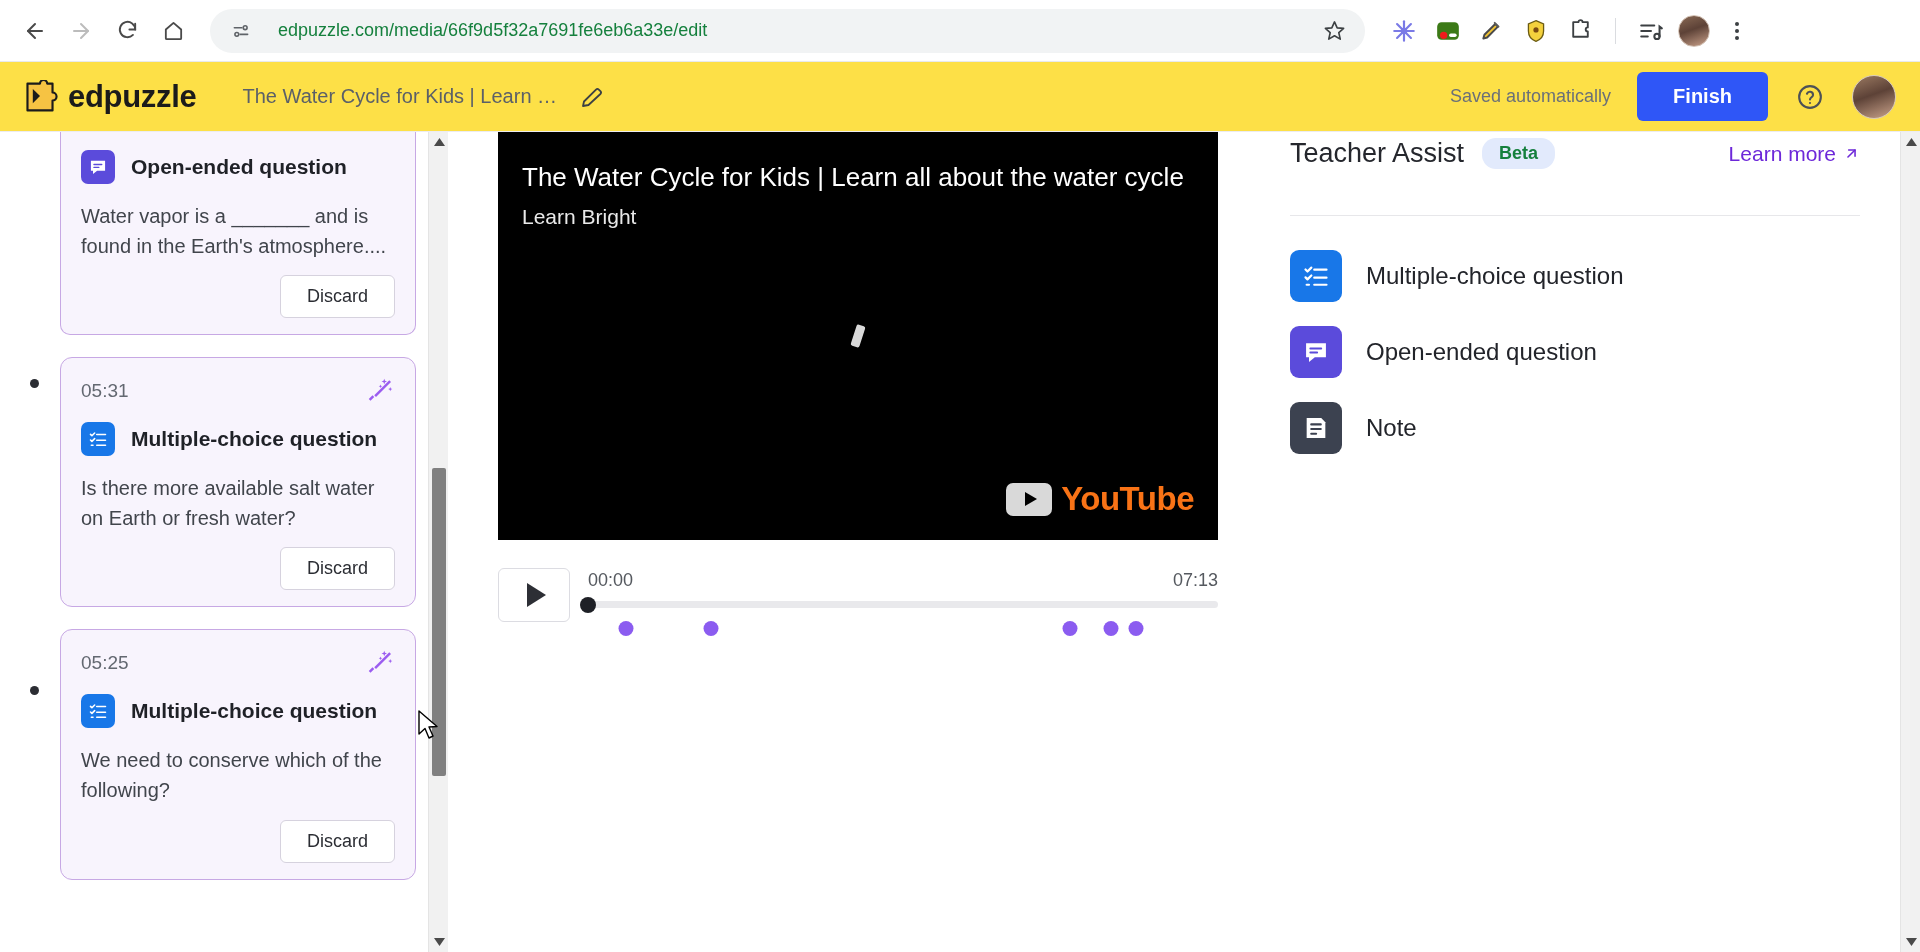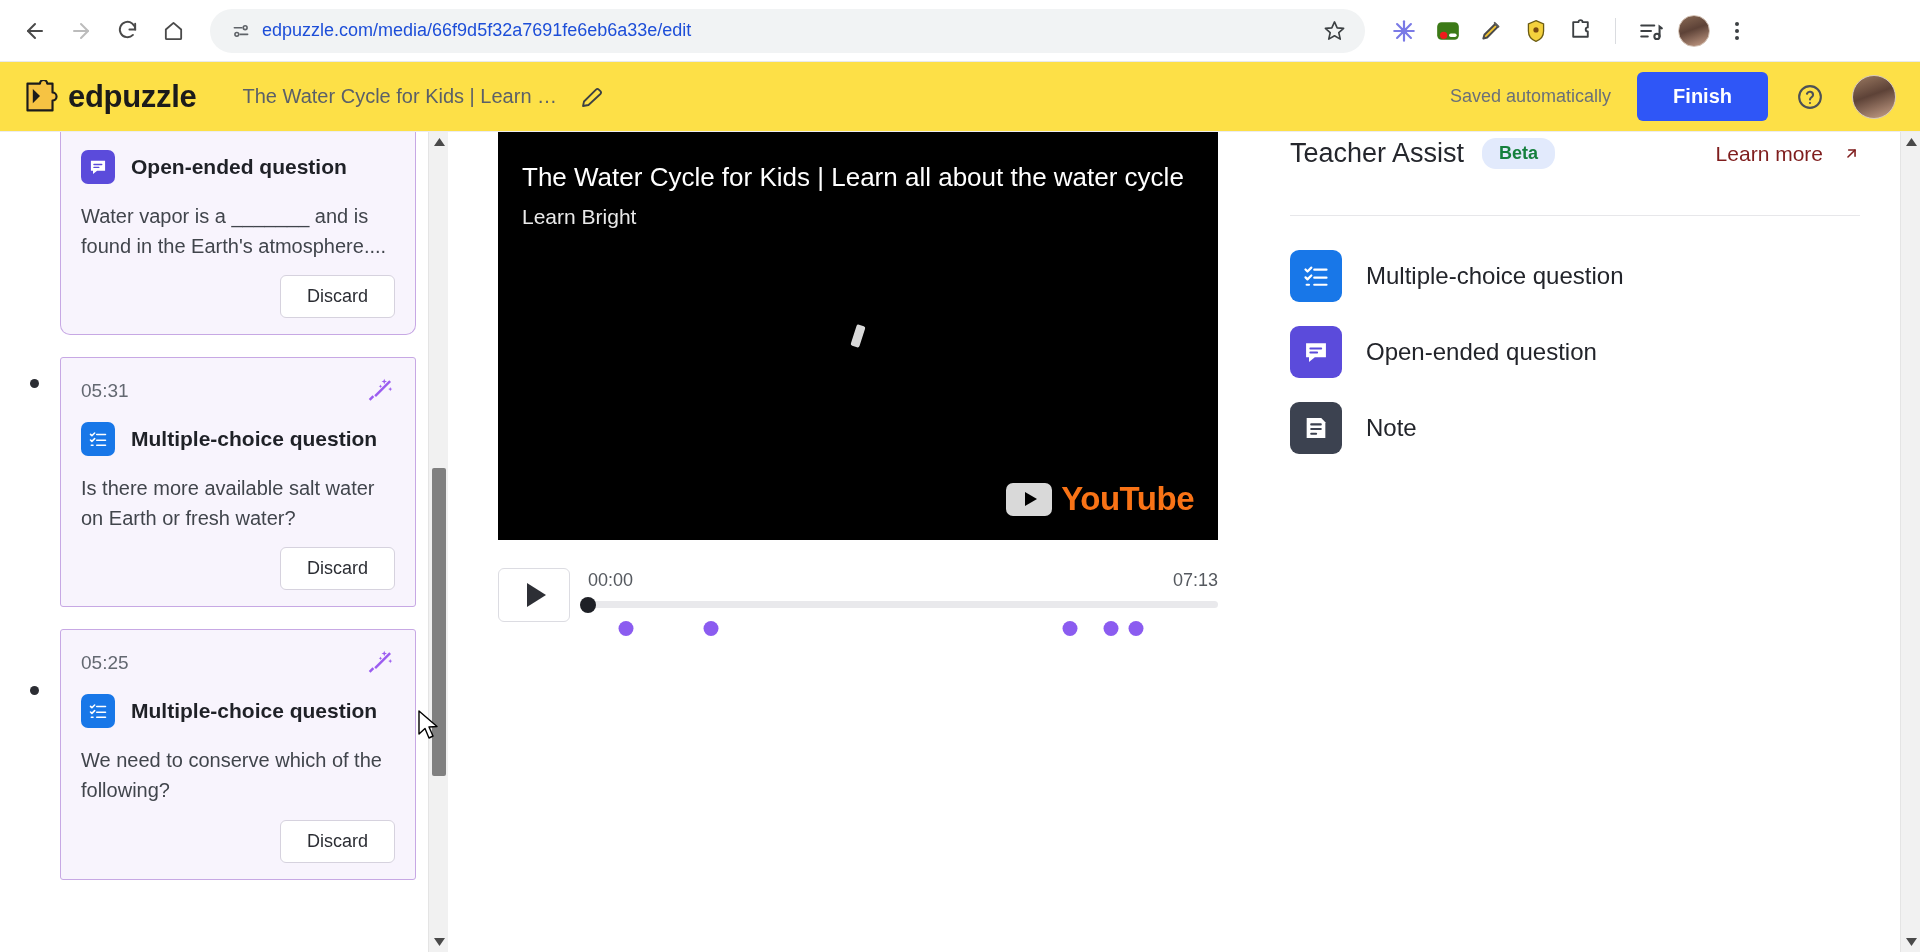--- a/index.html
+++ b/index.html
@@ -38,22 +38,22 @@
     display: flex;
     align-items: center;
     padding: 0 16px 0 18px;
     margin: 0 10px 0 12px;
     max-width: 1155px;
   }
   .site-info { width: 26px; height: 26px; display:flex; align-items:center; justify-content:center; color:#5f6368; flex:0 0 auto;}
   .url-text {
     flex: 1 1 auto;
     font-size: 18px;
-    color: #1d4ed8;
-    margin-left: 8px;
+    color: #15803d;
+    margin-left: 24px;
     white-space: nowrap;
     overflow: hidden;
   }
   .star-btn { width: 30px; height:30px; display:flex; align-items:center; justify-content:center; color:#3c4043; flex:0 0 auto; }
 
   .ext-group { display: flex; align-items: center; gap: 10px; padding-left: 8px; }
   .ext-icon { width: 34px; height: 34px; display: flex; align-items: center; justify-content: center; border-radius: 6px; }
   .toolbar-divider { width: 1px; height: 26px; background: #dadce0; margin: 0 8px; }
   .avatar-chrome {
     width: 32px; height: 32px; border-radius: 50%;
@@ -118,21 +118,21 @@
     overflow: hidden;
   }
   .sidebar-inner {
     padding: 0 32px 0 60px;
     position: relative;
     height: 100%;
   }
   .qcard {
     background: #f8f4fd;
     border: 1px solid #c7a8e4;
-    border-radius: 3px;
+    border-radius: 12px;
     padding: 18px 20px 16px 20px;
     margin-bottom: 22px;
     position: relative;
   }
   .qcard.clipped-top {
     border-top: none;
     border-radius: 0 0 10px 10px;
     padding-top: 0;
     margin-top: -4px;
   }
@@ -324,23 +324,23 @@
   .beta-badge {
     background: #e2eafc;
     color: #15803d;
     font-size: 18px;
     font-weight: 700;
     border-radius: 14px;
     padding: 5px 17px;
   }
   .learn-more {
     margin-left: auto;
-    color: #7f1d1d;
+    color: #6d28d9;
     font-size: 21px;
-    display: flex; align-items: center; gap: 20px;
+    display: flex; align-items: center; gap: 7px;
     cursor: pointer;
     white-space: nowrap;
   }
   .assist-box {
     background: #fafafb;
     border: 1px solid #e7e7ea;
     border-radius: 10px;
     padding: 26px 28px 30px 28px;
   }
   .assist-box-head { display: flex; align-items: center; gap: 16px; margin-bottom: 20px; }

